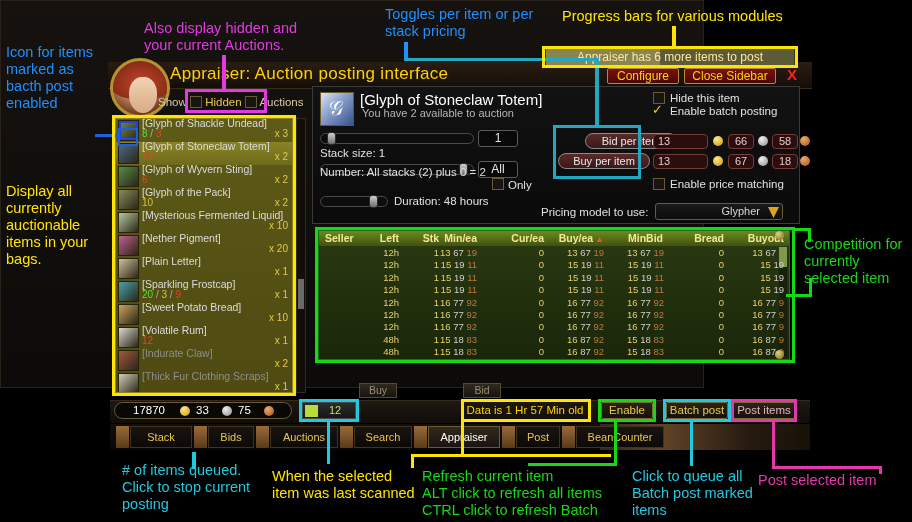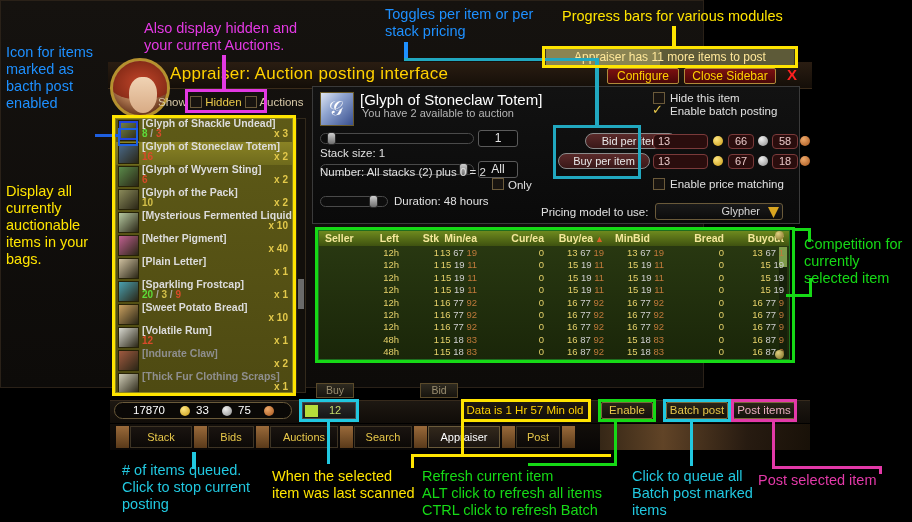--- a/index.html
+++ b/index.html
@@ -53,21 +53,21 @@
 
   
   #showrow{position:absolute;left:158px;top:96px;font-size:11.5px;color:#d8c9a8;}
   .chk{display:inline-block;width:12px;height:12px;border:1px solid #6b5a3a;
        background:#181410;vertical-align:-2px;box-sizing:border-box;}
 
   
   #itemlist{position:absolute;left:115px;top:118px;width:178px;height:275px;
      background:linear-gradient(180deg,#5e5a17 0%,#4e4a12 100%);
      border:1px solid #8a8422;box-sizing:border-box;overflow:hidden;}
-  .ilrow{position:relative;height:23px;padding-left:26px;box-sizing:border-box;font-weight:bold;}
+  .ilrow{position:relative;height:23px;padding-left:26px;box-sizing:border-box;}
   .ilrow.sel{background:linear-gradient(180deg,#8a8325 0%,#6e6a1c 100%);}
   .ilicon{position:absolute;left:2px;top:1px;width:21px;height:21px;border:1px solid #262208;
      box-sizing:border-box;}
   .ilname{position:absolute;left:26px;top:-2px;font-size:10.5px;color:#dcdcdc;white-space:nowrap;}
   .ilname.dim{color:#8f8f8f;}
   .ilqty{position:absolute;right:4px;top:9px;font-size:10px;color:#e3c94a;}
   .ilsub{position:absolute;left:26px;top:9px;font-size:10px;}
   .batchmark{position:absolute;left:3px;top:2px;width:19px;height:19px;
      border:2px solid #2244dd;box-sizing:border-box;}
   #ilscroll{position:absolute;left:296px;top:118px;width:10px;height:275px;background:#120f0b;
@@ -123,21 +123,21 @@
   .td .c{color:#c07a3a;}
   .td .s{color:#cfcfcf;}
   #tscroll{position:absolute;right:2px;top:16px;width:8px;height:110px;background:#16200a;}
   #tscroll .thumb{position:absolute;left:0;top:0;width:8px;height:20px;background:#7e9a4a;}
   .tcorner{position:absolute;width:9px;height:9px;border-radius:50%;
      background:radial-gradient(circle at 35% 30%,#e0d080,#7a6a20);}
 
   
   .bbtn{position:absolute;width:38px;height:15px;border:1px solid #5a4a2a;
      background:linear-gradient(180deg,#2e2a20,#17140e);color:#9a8e70;font-size:10.5px;
-     text-align:center;line-height:13px;box-sizing:border-box;}
+     text-align:center;line-height:13px;box-sizing:border-box;margin-left:43px;}
 
   
   #statusbar{position:absolute;left:110px;top:400px;width:700px;height:22px;
      background:linear-gradient(180deg,#1d1812 0%,#100c08 100%);border-top:1px solid #362a1c;}
   #money{position:absolute;left:114px;top:402px;width:178px;height:17px;
      border:1px solid #6a5a3a;border-radius:9px;background:#0a0806;box-sizing:border-box;}
   .mval{position:absolute;font-size:11.5px;color:#fff;}
   #queue{position:absolute;left:302px;top:402px;width:54px;height:17px;
      background:linear-gradient(180deg,#2c2c2c,#161616);border:1px solid #4a4a4a;box-sizing:border-box;}
   #queue .sw{position:absolute;left:2px;top:2px;width:13px;height:12px;background:#b6dd3a;}
@@ -175,21 +175,21 @@
   <div class="hair"></div>
   <div class="face"></div>
 </div>
 <div id="title">Appraiser: Auction posting interface</div>
 
 <div class="wowbtn" id="btn-configure">Configure</div>
 <div class="wowbtn" id="btn-closesidebar">Close Sidebar</div>
 <div id="btn-x">X</div>
 
 <div id="progbar" style="background: linear-gradient(90deg, rgb(138, 132, 82) 0%, rgb(138, 132, 82) 46%, rgb(93, 90, 56) 46%, rgb(93, 90, 56) 100%);"></div>
-<div id="progbar-text">Appraiser has 11 more items to post</div>
+<div id="progbar-text">Appraiser has 6 more items to post</div>
 
 <div id="showrow">
   <span>Show</span>
   <span class="chk"></span>
   <span style="color:#e8c84a">Hidden</span>
   <span class="chk"></span>
   <span>Auctions</span>
 </div>
 
 <div id="itemlist">
@@ -219,21 +219,21 @@
       <div class="ilqty">x 2</div>
     </div>
     <div class="ilrow">
       <div class="ilicon" style="background: linear-gradient(135deg, rgb(181, 200, 160), rgb(42, 38, 22));"></div>
       <div class="ilname">[Mysterious Fermented Liquid]</div>
       <div class="ilqty">x 10</div>
     </div>
     <div class="ilrow">
       <div class="ilicon" style="background: linear-gradient(135deg, rgb(192, 96, 144), rgb(42, 38, 22));"></div>
       <div class="ilname">[Nether Pigment]</div>
-      <div class="ilqty">x 40</div>
+      <div class="ilqty">x 20</div>
     </div>
     <div class="ilrow">
       <div class="ilicon" style="background: linear-gradient(135deg, rgb(207, 192, 160), rgb(42, 38, 22));"></div>
       <div class="ilname">[Plain Letter]</div>
       <div class="ilqty">x 1</div>
     </div>
     <div class="ilrow">
       <div class="ilicon" style="background: linear-gradient(135deg, rgb(74, 160, 176), rgb(42, 38, 22));"></div>
       <div class="ilname">[Sparkling Frostcap]</div>
       <div class="ilsub"><span style="color: rgb(93, 219, 58);">20</span><span style="color: rgb(170, 170, 170);"> / </span><span style="color: rgb(212, 192, 74);">3</span><span style="color: rgb(170, 170, 170);"> / </span><span style="color: rgb(217, 74, 42);">9</span></div>
@@ -323,21 +323,21 @@
 </div>
 
 <div id="table">
   <div id="thead">
       <div class="th" style="left: 6px;">Seller</div>
       <div class="th" style="right: 390px;">Left</div>
       <div class="th" style="right: 350px; margin-left: 8px;">Stk</div>
       <div class="th" style="right: 312px;">Min/ea</div>
       <div class="th" style="right: 245px;">Cur/ea</div>
       <div class="th" style="right: 185px;">Buy/ea<span style="color: rgb(217, 96, 42); font-size: 9px; margin-left: 2px;">▲</span></div>
-      <div class="th" style="right: 139px;">MinBid</div>
+      <div class="th" style="right: 126px;">MinBid</div>
       <div class="th" style="right: 65px;">Bread</div>
       <div class="th" style="right: 5px;">Buyout</div>
     </div>
   <div id="tscroll">
       <div class="thumb"></div>
     </div>
 <div class="tr" style="top: 16px;">
       <div class="td" style="right: 460px;"></div>
       <div class="td" style="right: 390px;">12h</div>
       <div class="td" style="right: 350px;">1</div>
@@ -471,20 +471,21 @@
     <div class="tab" style="left: 98px; width: 46px;">Bids</div>
     <div class="tabsep" style="left: 146px;"></div>
     <div class="tab" style="left: 160px; width: 68px;">Auctions</div>
     <div class="tabsep" style="left: 230px;"></div>
     <div class="tab" style="left: 244px; width: 58px;">Search</div>
     <div class="tabsep" style="left: 304px;"></div>
     <div class="tab active" style="left: 318px; width: 72px;">Appraiser</div>
     <div class="tabsep" style="left: 392px;"></div>
     <div class="tab" style="left: 406px; width: 44px;">Post</div>
     <div class="tabsep" style="left: 452px;"></div>
+    <div class="tab" style="left: 466px; width: 88px;">BeanCounter</div>
   </div>
 
 <div class="ann blue" style="left: 6px; top: 44px; width: 120px; white-space: pre;">Icon for items
 marked as
 bacth post
 enabled</div>
 <div class="ann magenta" style="left: 144px; top: 20px; white-space: pre;">Also display hidden and
 your current Auctions.</div>
 <div class="ann blue" style="left: 385px; top: 6px; white-space: pre;">Toggles per item or per
 stack pricing</div>

